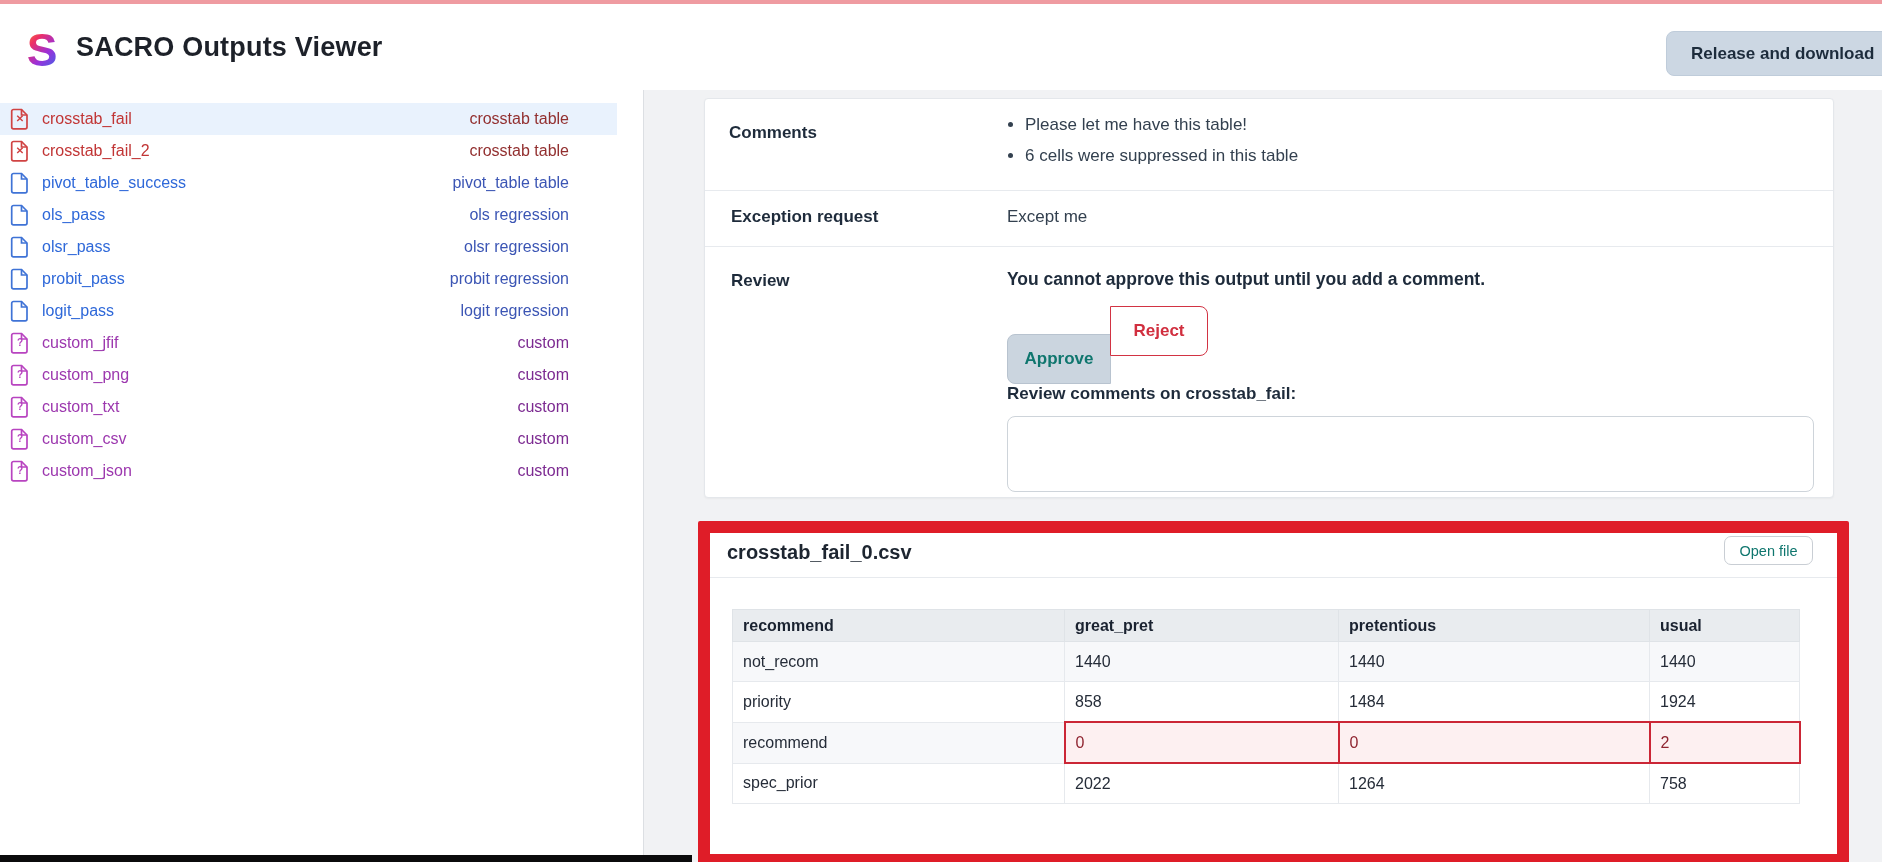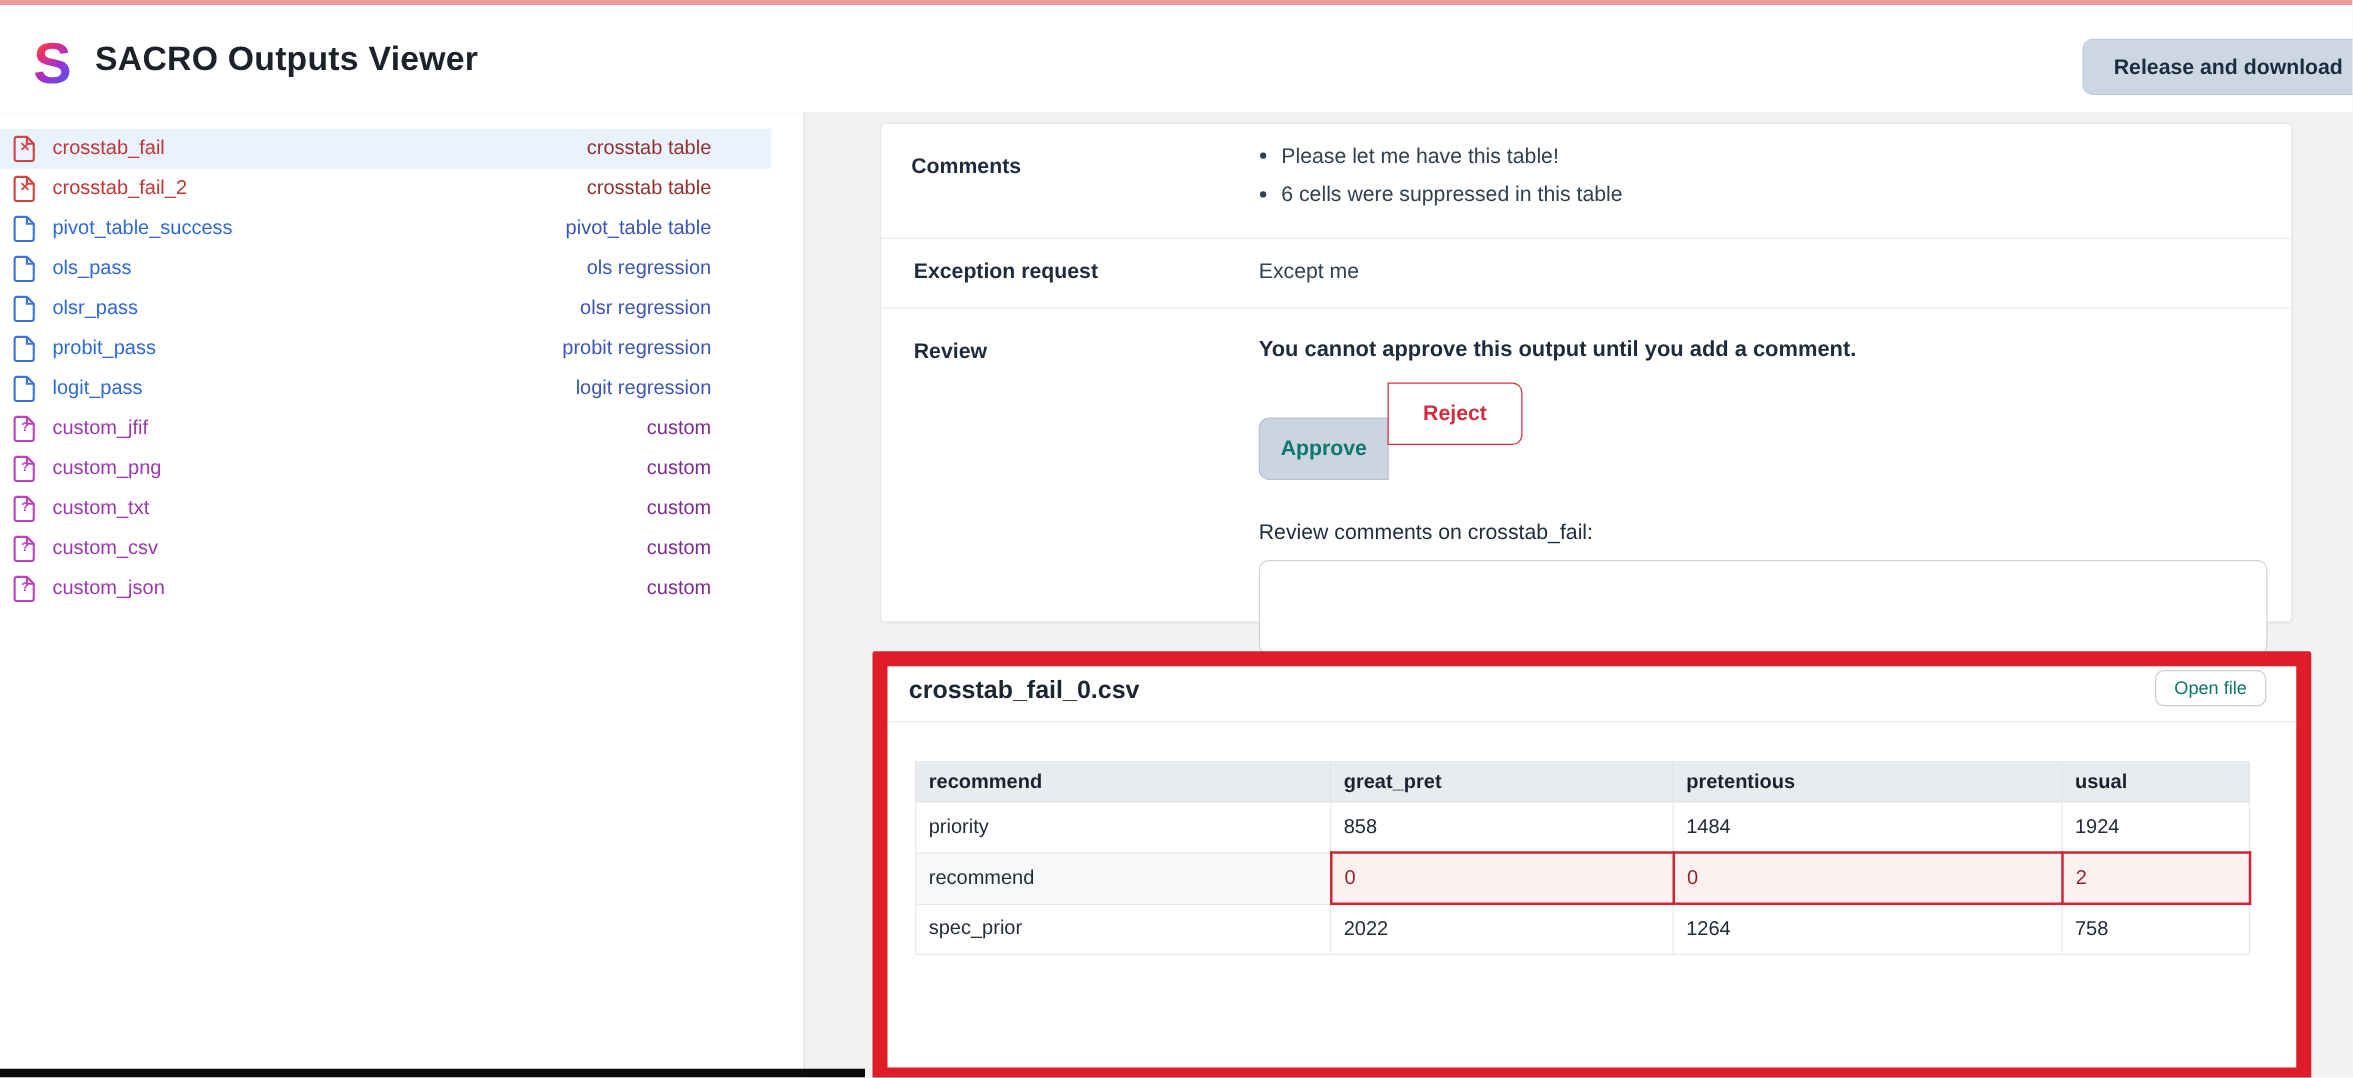--- a/index.html
+++ b/index.html
@@ -46,23 +46,23 @@
   .crow-exception{height:56px;}
   .crow-exception .lbl{padding-top:16px;}
   .crow-review{height:251px;}
   .bullets{margin:16px 0 0 0;padding-left:20px;font-size:17px;color:#33404f;}
   .bullets li{margin-bottom:11px;}
   .exc-value{font-size:17px;color:#33404f;padding-top:16px;}
   .warn{font-size:17.5px;font-weight:700;color:#1e2b3b;padding-top:22px;}
   .btn-group{margin-top:16px;display:flex;}
   .approve-btn{width:104px;height:50px;background:#cbd5df;border:1px solid #b8c3cf;border-radius:8px 0 0 8px;
     font-size:17px;font-weight:700;color:#0f766e;cursor:pointer;margin-top:28px;}
-  .reject-btn{width:108px;height:50px;background:#ffffff;border:1px solid #d23343;border-radius:0 8px 8px 0;
+  .reject-btn{width:98px;height:50px;background:#ffffff;border:1px solid #d23343;border-radius:0 8px 8px 0;
     font-size:17px;font-weight:700;color:#d12f3f;cursor:pointer;margin-left:-1px;}
-  .rc-label{margin-top:32px;font-size:17px;font-weight:400;color:#1e2b3b;}
+  .rc-label{font-size:17px;font-weight:700;color:#1e2b3b;}
   .rc-textarea{margin-top:12px;width:807px;height:76px;border:1px solid #ced4da;border-radius:8px;
     resize:none;box-sizing:border-box;font-family:"Liberation Sans",sans-serif;font-size:16px;padding:8px 12px;color:#33404f;}
   
   .redbox{position:absolute;left:54px;top:431px;width:1151px;height:345px;
     border:12px solid #df1d28;background:#ffffff;border-radius:2px;box-sizing:border-box;}
   .redbox-head{position:relative;height:44px;border-bottom:1px solid #e7eaee;}
   .csv-title{position:absolute;left:17px;top:8px;font-size:20px;font-weight:700;color:#1d2530;}
   .openfile-btn{position:absolute;right:24px;top:3px;width:89px;height:29px;background:#ffffff;
     border:1px solid #c9ced4;border-radius:7px;font-size:14.5px;color:#0f766e;cursor:pointer;}
   .tablewrap{padding:31px 0 0 22px;}
@@ -274,20 +274,26 @@
           </colgroup>
         <thead>
           <tr>
             <th>recommend</th>
             <th>great_pret</th>
             <th>pretentious</th>
             <th>usual</th>
           </tr>
         </thead>
         <tbody>
+          <tr class="striped">
+            <td>not_recom</td>
+            <td>1440</td>
+            <td>1440</td>
+            <td>1440</td>
+          </tr>
           <tr>
             <td>priority</td>
             <td>858</td>
             <td>1484</td>
             <td>1924</td>
           </tr>
           <tr class="striped">
             <td>recommend</td>
             <td class="suppressed">0</td>
             <td class="suppressed">0</td>

